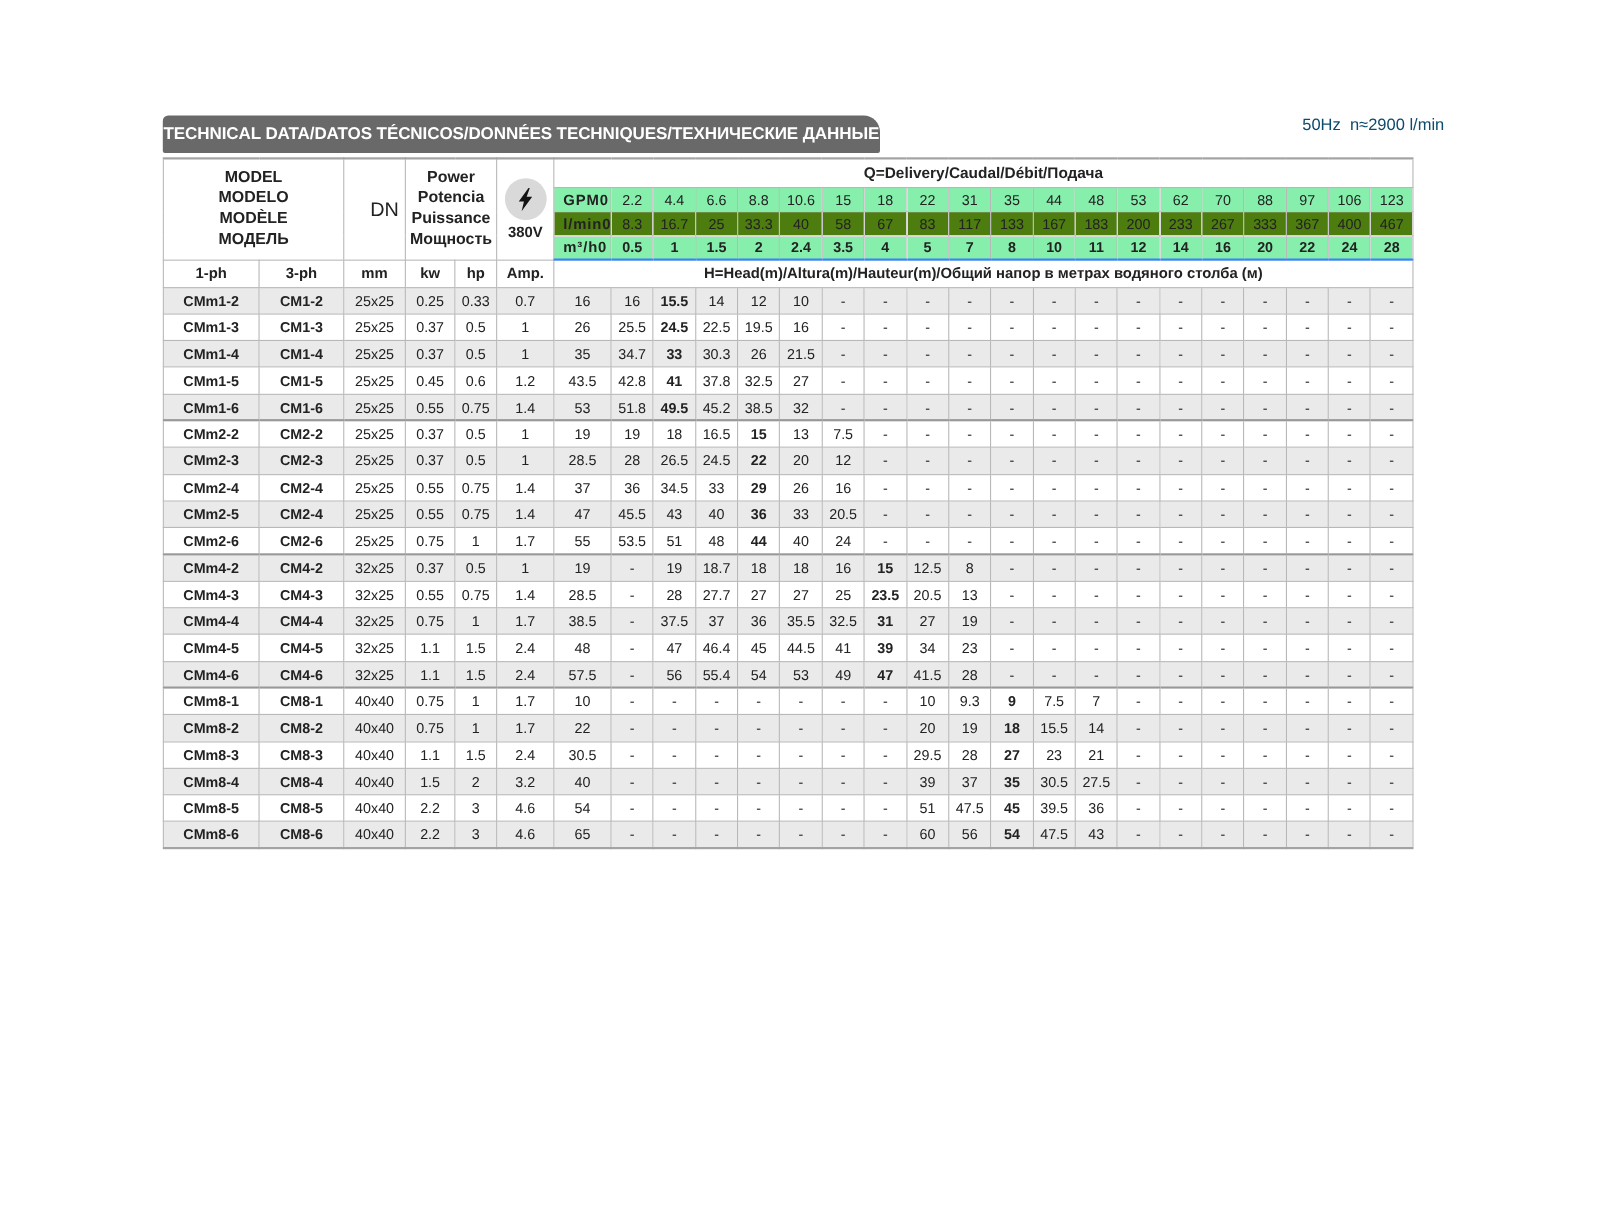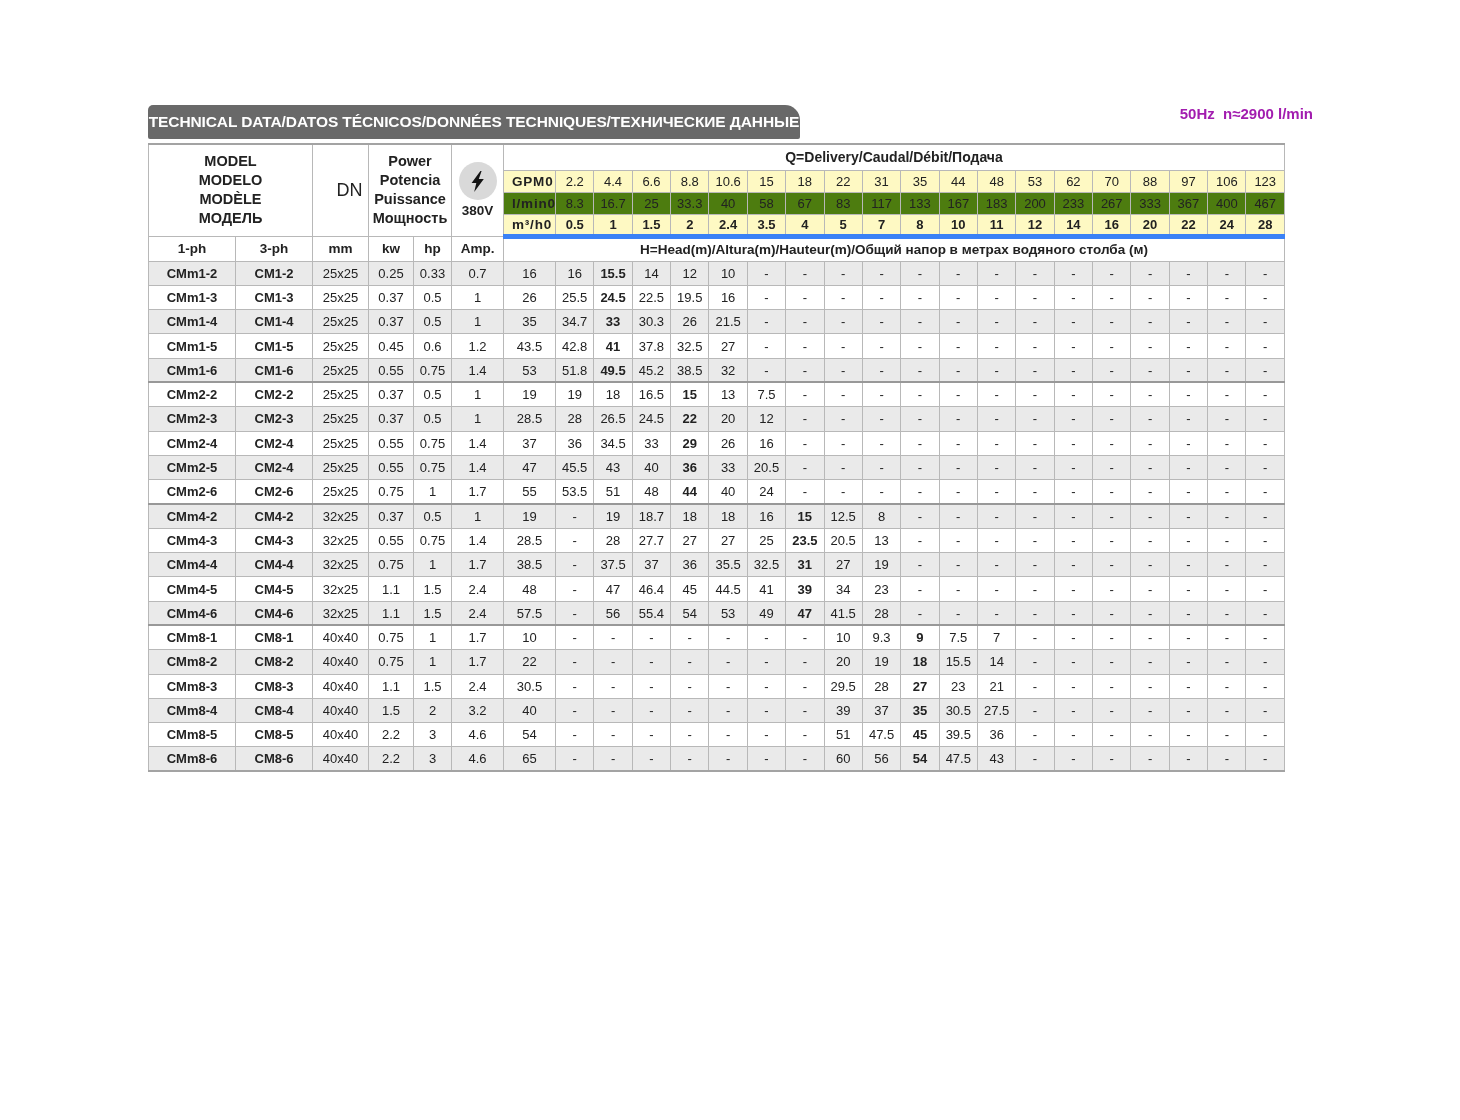--- a/index.html
+++ b/index.html
@@ -8,22 +8,22 @@
     font-family:"Liberation Sans", sans-serif;color:#222;
     -webkit-font-smoothing:antialiased;
   }
   .titlebar{
     position:absolute;left:148px;top:105px;width:652px;height:34px;
     background:#696969;border-radius:5px 15px 2px 2px;
     display:flex;align-items:center;justify-content:center;
   }
   .titlebar span{color:#fff;font-weight:bold;font-size:15.5px;letter-spacing:-0.1px;white-space:pre;}
   .freq{
-    position:absolute;top:105px;right:147px;font-weight:bold;font-size:15px;
-    color:#a21caf;white-space:pre;
+    position:absolute;top:105px;right:147px;font-weight:normal;font-size:15px;
+    color:#0c4a6e;white-space:pre;
   }
   .tblwrap{position:absolute;left:148px;top:143px;}
   table{
     border-collapse:collapse;table-layout:fixed;width:1137px;
     font-size:13px;color:#222;
     border:1px solid #adadad;border-top:2px solid #a3a3a3;border-bottom:2px solid #a3a3a3;
   }
   th,td{
     border:1px solid #b8b8b8;text-align:center;vertical-align:middle;
     padding:0;overflow:hidden;white-space:nowrap;font-weight:normal;
@@ -32,28 +32,28 @@
   
   tr.q-row{height:26px;}
   .qh{font-weight:bold;font-size:14px;background:#fff;}
   .mblock .pre,.pblock .pre{font-weight:bold;font-size:14.5px;line-height:1.32;}
   .dnh{font-weight:normal;font-size:18px;padding-left:18px;}
   .volth{background:#fff;text-align:center;}
   .vcirc{width:38px;height:38px;border-radius:50%;background:#d9d9d9;margin:0 auto 3px auto;
          display:flex;align-items:center;justify-content:center;}
   .vlabel{font-weight:bold;font-size:13.5px;}
   tr.flow-row{height:22px;}
-  tr.flow-row.gray,tr.flow-row.gray .flow-label{background:#fef9c3;}
+  tr.flow-row.gray,tr.flow-row.gray .flow-label{background:#86efac;}
   tr.flow-row.white{background:#4d7c0f;}
   .flow-label{font-weight:bold;font-size:13.5px;}
   .flow-label .fl-in{display:flex;justify-content:space-between;padding:0 7px 0 8px;}
   .flow-label .fl-in span:first-child{letter-spacing:0.8px;}
   td.fv{font-size:13px;}
   td.fv.b{font-weight:bold;}
-  tr.m3h th,tr.m3h td{border-bottom:5px solid #3b82f6;}
+  tr.m3h th,tr.m3h td{border-bottom:2px solid #3b82f6;}
   tr.sub-row{height:25px;background:#fff;}
   tr.sub-row th{font-weight:bold;font-size:13.5px;}
   .hh{font-weight:bold;font-size:13.5px;}
   
   tbody tr{height:24.3px;background:#fff;}
   tbody tr:nth-child(odd){background:#eaeaea;}
   tbody td.m1{font-weight:bold;font-size:13px;}
   tbody td.hv.b{font-weight:bold;}
   tr.gstart td{border-top:2px solid #989898;}
 </style>

